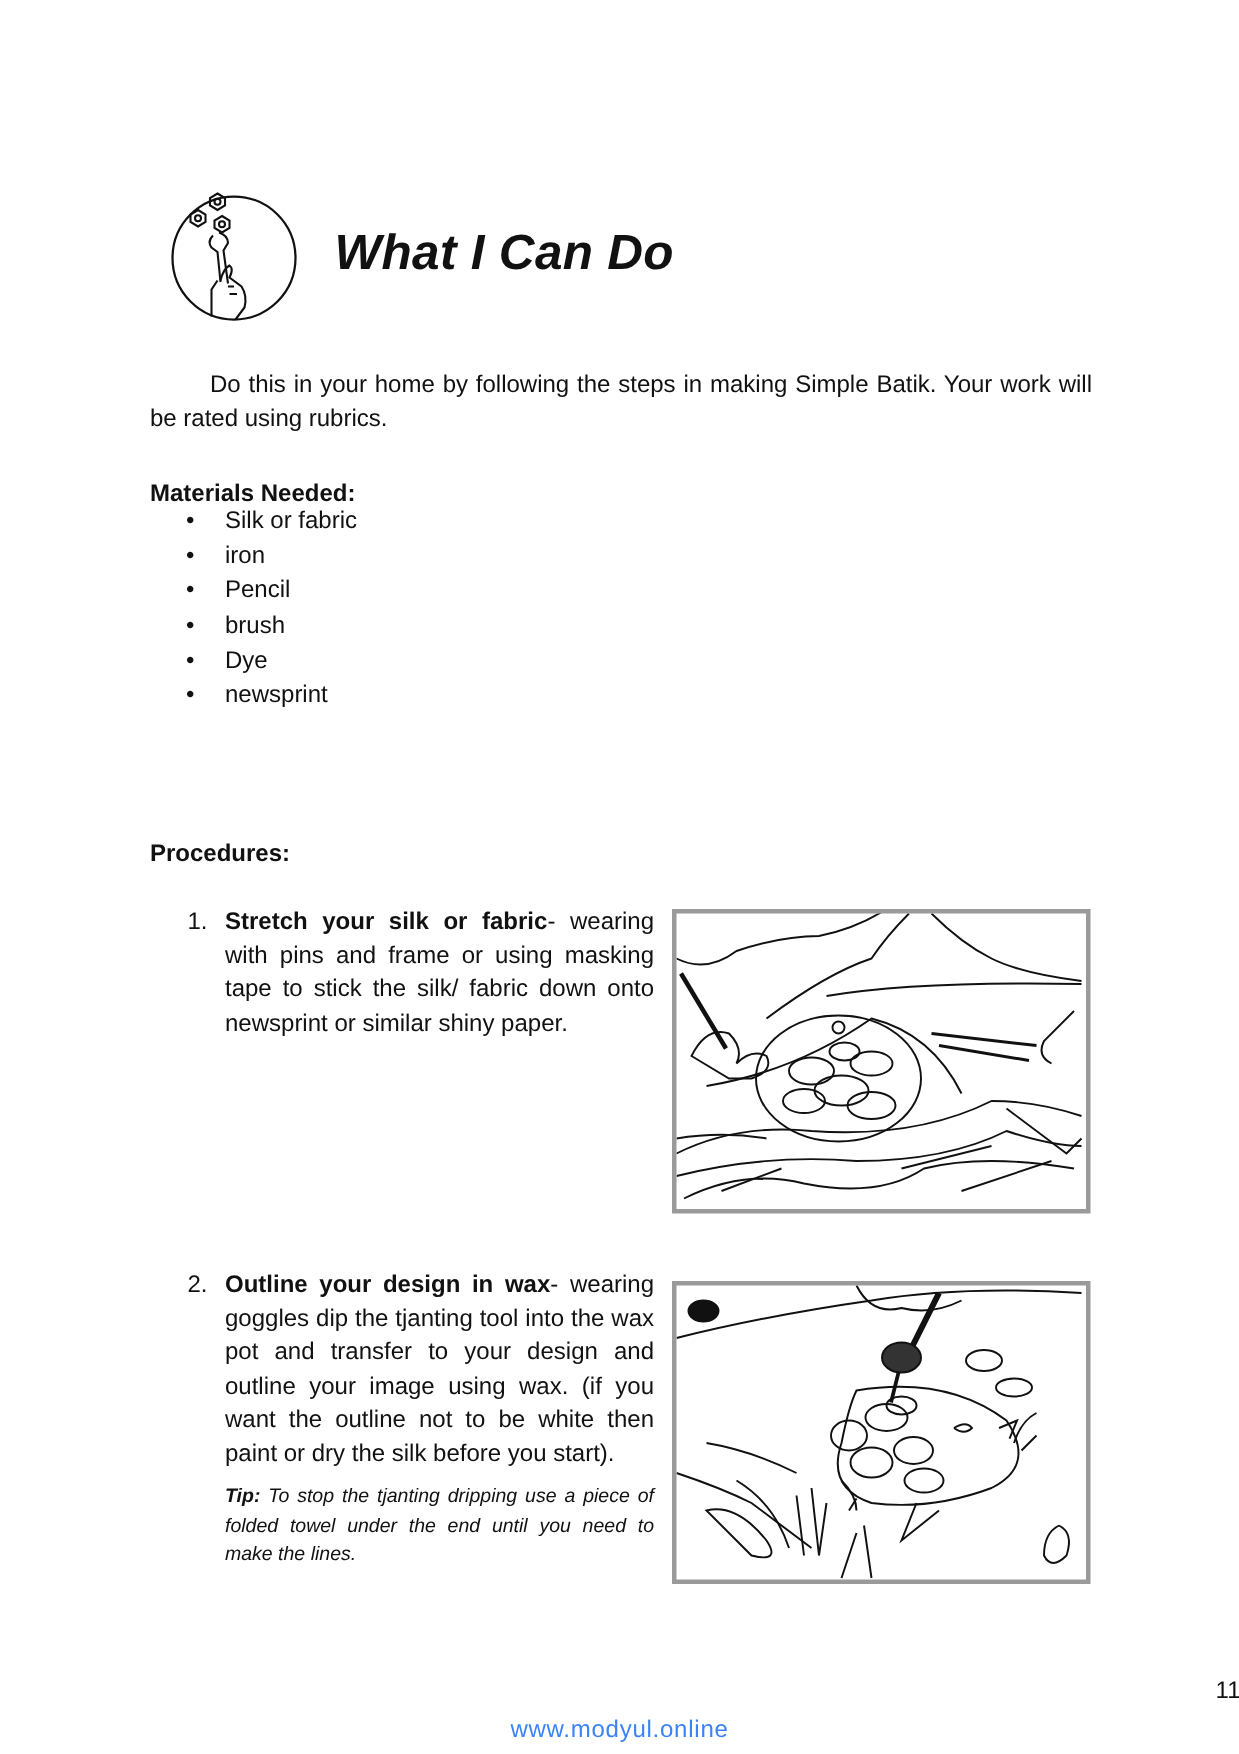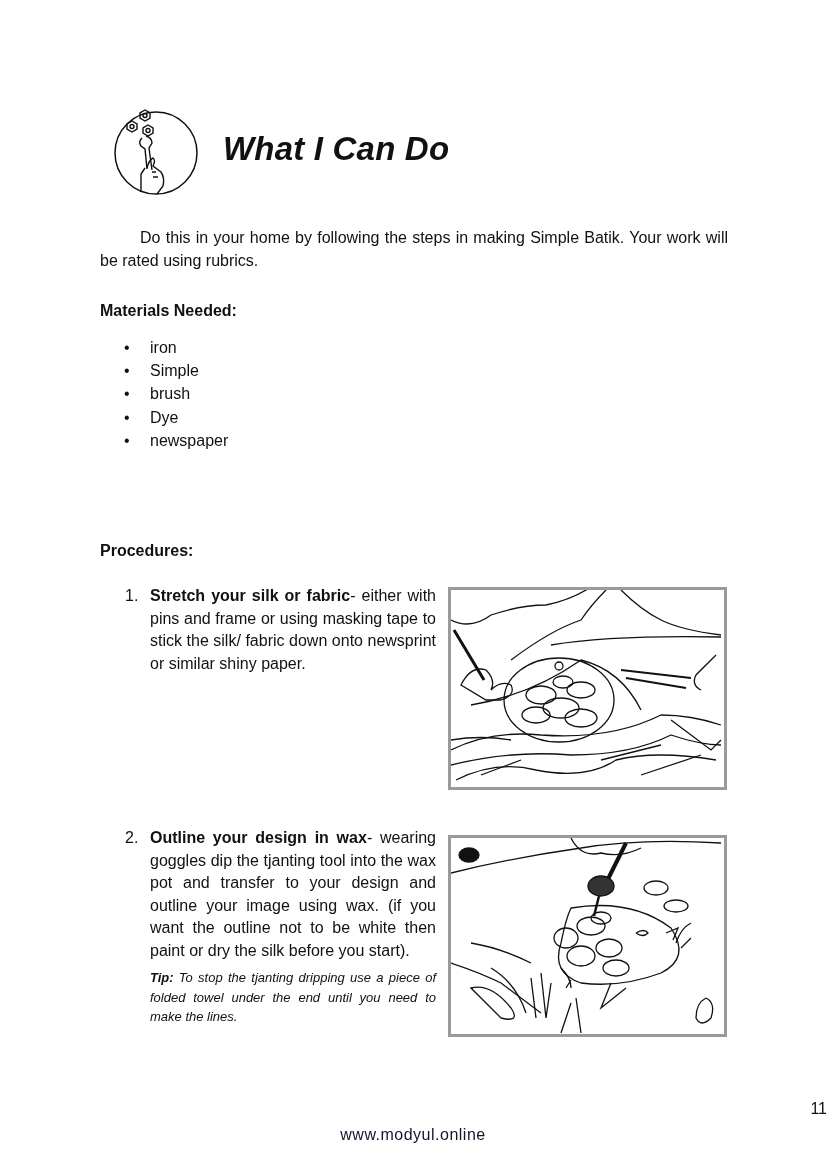--- a/index.html
+++ b/index.html
@@ -1,18 +1,18 @@
 <!DOCTYPE html>
 <html><head>
 <meta charset="utf-8">
 <style>
   html, body { margin: 0; padding: 0; background: #ffffff; }
   body { width: 826px; height: 1169px; position: relative; overflow: hidden;
          font-family: "Liberation Sans", sans-serif; color: #111; }
-  .abs { position: absolute; }
+  .abs { position: absolute; margin-top: 19px; }
   .icon-circle { left: 112px; top: 106px; width: 88px; height: 92px; }
   .title { left: 223px; top: 130px; font-size: 33px; font-weight: bold; font-style: italic; letter-spacing: 0.2px; }
   .intro { left: 100px; top: 226px; width: 628px; font-size: 16px; line-height: 23px; text-align: justify; }
   .intro .indent { display: inline-block; width: 40px; }
   .h-materials { left: 100px; top: 302px; font-size: 16px; font-weight: bold; }
   .mat-list { left: 124px; top: 336px; font-size: 16px; line-height: 23.2px; margin: 0; padding: 0; list-style: none; }
   .mat-list li { position: relative; padding-left: 26px; }
   .mat-list li::before { content: "•"; position: absolute; left: 0; top: 0; }
   .h-proc { left: 100px; top: 542px; font-size: 16px; font-weight: bold; }
   .step { left: 125px; width: 311px; font-size: 16px; line-height: 22.6px; }
@@ -21,21 +21,21 @@
   .step .body b { font-weight: bold; }
   .step1 { top: 585px; }
   .step2 { top: 827px; }
   .tip { left: 150px; top: 968px; width: 286px; font-size: 13px; line-height: 19.5px; font-style: italic; text-align: justify; }
   .tip b { font-weight: bold; }
   .figure { border: 3px solid #9a9a9a; background: #fff; box-sizing: border-box; }
   .fig1 { left: 448px; top: 587px; width: 279px; height: 203px; }
   .fig2 { left: 448px; top: 835px; width: 279px; height: 202px; }
   .figure svg { width: 100%; height: 100%; display: block; }
   .page-num { left: 1px; width: 826px; top: 1100px; text-align: right; font-size: 16px; }
-  .watermark { left: 0; width: 826px; top: 1126px; text-align: center; font-size: 16px; color: #0f172a; letter-spacing: 0.5px; }
+  .watermark { left: 0; width: 826px; top: 1126px; text-align: center; font-size: 16px; color: #3b82f6; letter-spacing: 0.5px; }
 </style>
 </head>
 <body>
 
 <div class="abs icon-circle">
   <svg viewBox="0 0 88 92" width="88" height="92">
     <circle cx="44" cy="47" r="41" fill="none" stroke="#111" stroke-width="1.5"></circle>
     <g fill="none" stroke="#111" stroke-width="1.4">
       <polygon points="33,4 38,7 38,12 33,15 28,12 28,7"></polygon>
       <circle cx="33" cy="9.5" r="2"></circle>
@@ -52,32 +52,33 @@
   </svg>
 </div>
 
 <div class="abs title">What I Can Do</div>
 
 <div class="abs intro"><span class="indent"></span><span>Do this in your home by following the steps in making Simple Batik. Your work will be rated using rubrics.</span></div>
 
 <div class="abs h-materials">Materials Needed:</div>
 
 <ul class="abs mat-list">
+  <li>Silk or fabric</li>
   <li>iron</li>
-  <li>Simple</li>
+  <li>Pencil</li>
   <li>brush</li>
   <li>Dye</li>
-  <li>newspaper</li>
+  <li>newsprint</li>
 </ul>
 
 <div class="abs h-proc">Procedures:</div>
 
 <div class="abs step step1">
   <span class="num">1.</span>
-  <div class="body"><b>Stretch your silk or fabric</b><span>- either with pins and frame or using masking tape to stick the silk/ fabric down onto newsprint or similar shiny paper.</span></div>
+  <div class="body"><b>Stretch your silk or fabric</b><span>- wearing with pins and frame or using masking tape to stick the silk/ fabric down onto newsprint or similar shiny paper.</span></div>
 </div>
 
 <div class="abs figure fig1">
   <svg viewBox="0 0 273 197" preserveAspectRatio="none">
     <g fill="none" stroke="#111" stroke-width="1.3">
       <path d="M0 30 q20 10 40 -5 q30 -10 55 -10 q25 -5 45 -18"></path>
       <path d="M60 70 q40 -30 70 -40 q10 -15 25 -30"></path>
       <path d="M170 0 q20 20 40 30 q20 10 60 15"></path>
       <path d="M100 55 q60 -10 170 -8"></path>
       <path d="M3 40 l30 50" stroke-width="3"></path>

